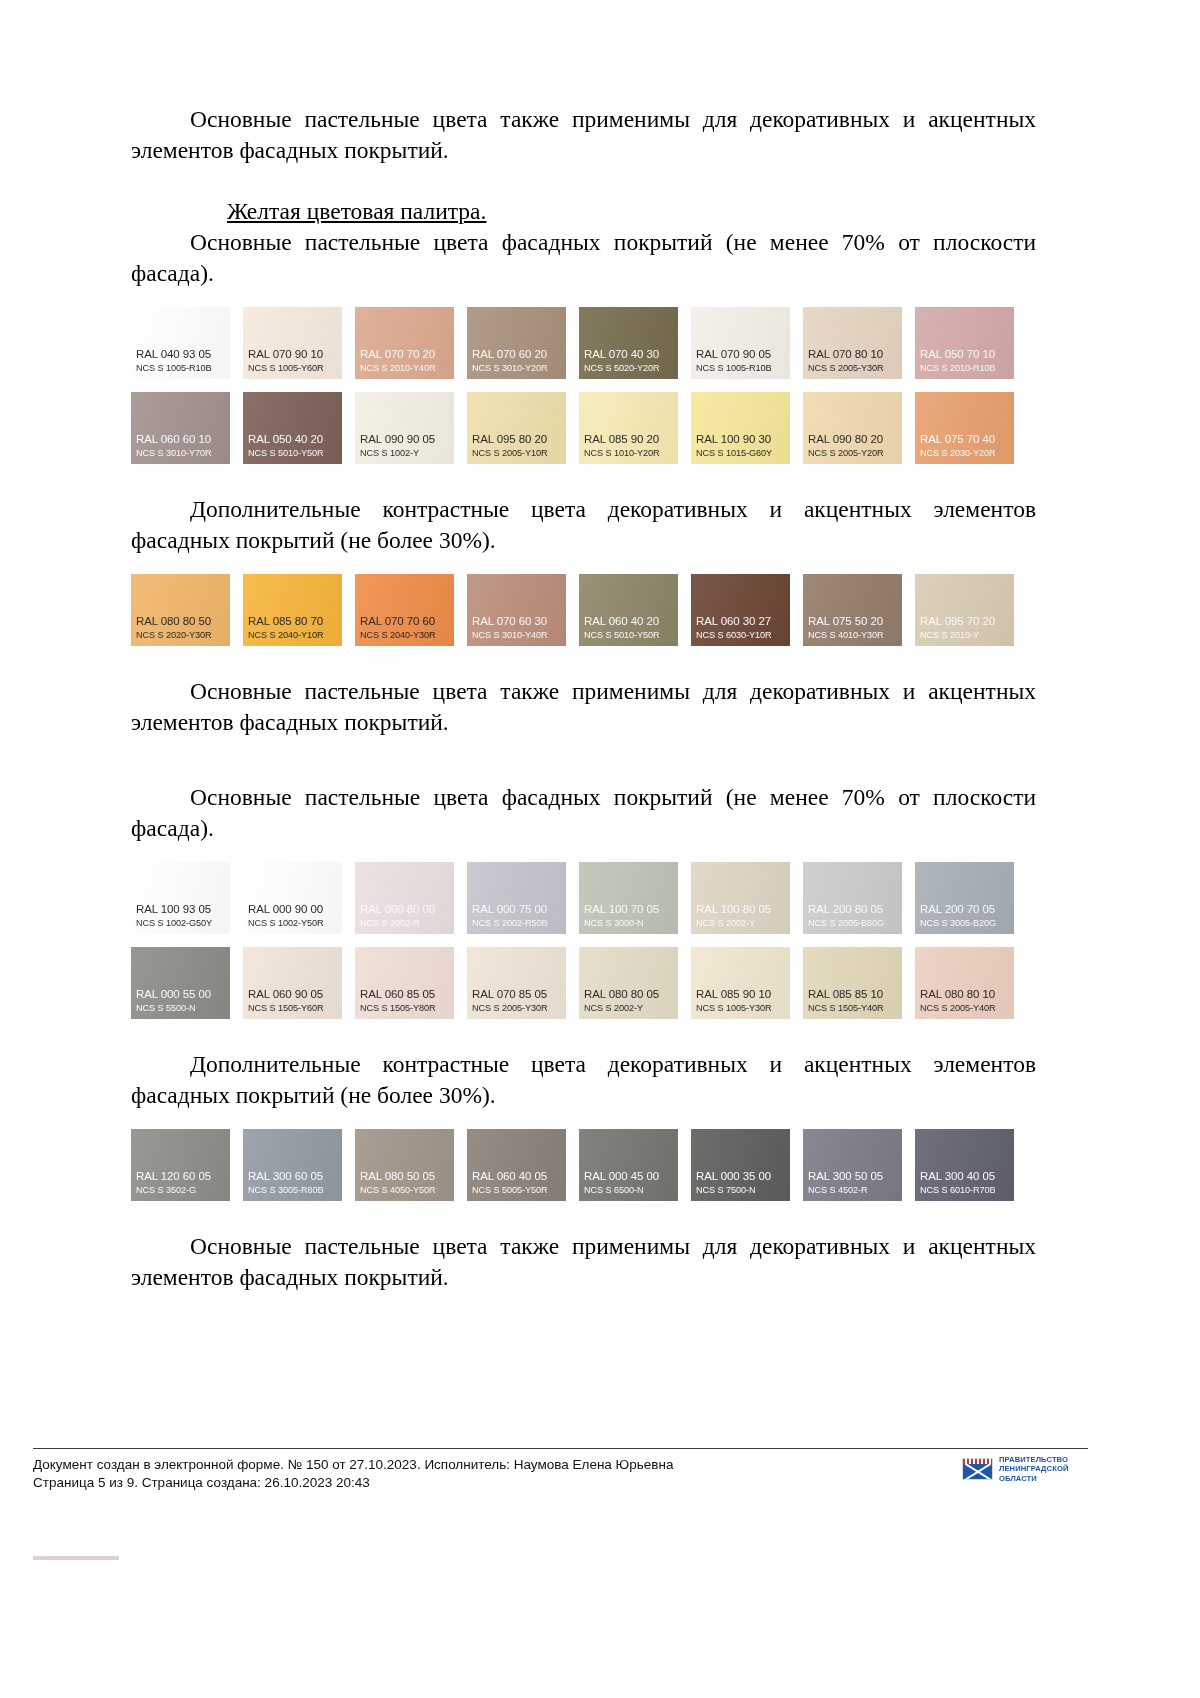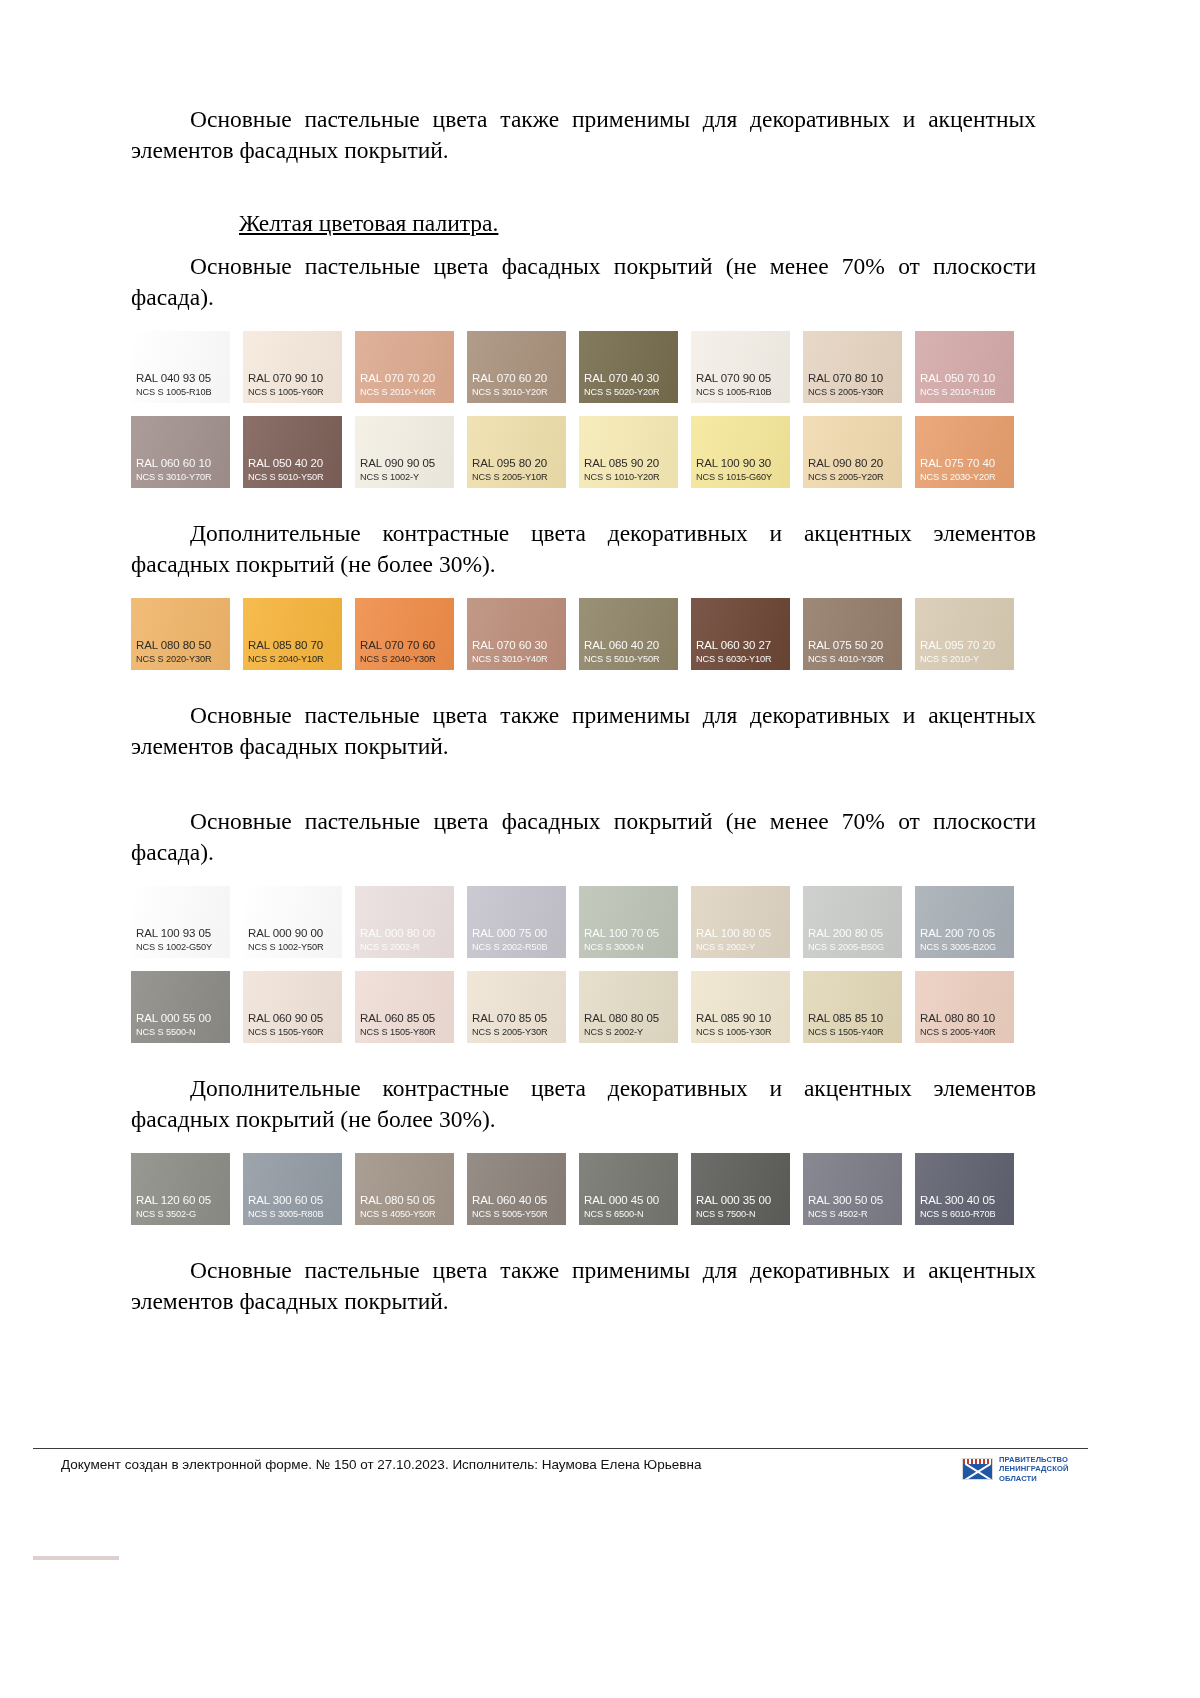--- a/index.html
+++ b/index.html
@@ -37,21 +37,21 @@
     font-size: 23.5px;
     line-height: 31px;
     text-align: justify;
     text-indent: 59px;
     color: #000000;
   }
   .spacer-md { height: 30px; }
   .spacer-lg { height: 44px; }
 
   .section-heading {
-    margin: 12px;
+    margin: 0;
     font-family: "Liberation Serif", serif;
     font-size: 23.5px;
     line-height: 31px;
     text-indent: 96px;
     color: #000000;
   }
   .section-heading span.u {
     text-decoration: underline;
   }
 
@@ -124,21 +124,21 @@
   .footer {
     position: absolute;
     left: 33px;
     top: 1456px;
     width: 1060px;
     font-family: "Liberation Sans", sans-serif;
     font-size: 13.5px;
     line-height: 18px;
     color: #111111;
   }
-  .footer .line { display: block; white-space: nowrap; margin-left: 28px; }
+  .footer .line { display: block; white-space: nowrap; }
 
   .gov-mark {
     position: absolute;
     left: 962px;
     top: 1452px;
     width: 130px;
     height: 34px;
     display: flex;
     align-items: center;
     gap: 6px;
@@ -537,20 +537,21 @@
     <div class="spacer-md"></div>
 
     <p class="para">Основные пастельные цвета также применимы для декоративных и акцентных элементов фасадных покрытий.</p>
 
   </div>
 
   <div class="footer-rule"></div>
 
   <div class="footer">
     <span class="line">Документ создан в электронной форме. № 150 от 27.10.2023. Исполнитель: Наумова Елена Юрьевна</span>
+    <span class="line">Страница 5 из 9. Страница создана: 26.10.2023 20:43</span>
   </div>
 
   <div class="gov-mark">
     <div class="gov-flag">
       <div class="stripe-top"></div>
       <div class="field"></div>
       <div class="cross1"></div>
       <div class="cross2"></div>
     </div>
     <div class="gov-text">

